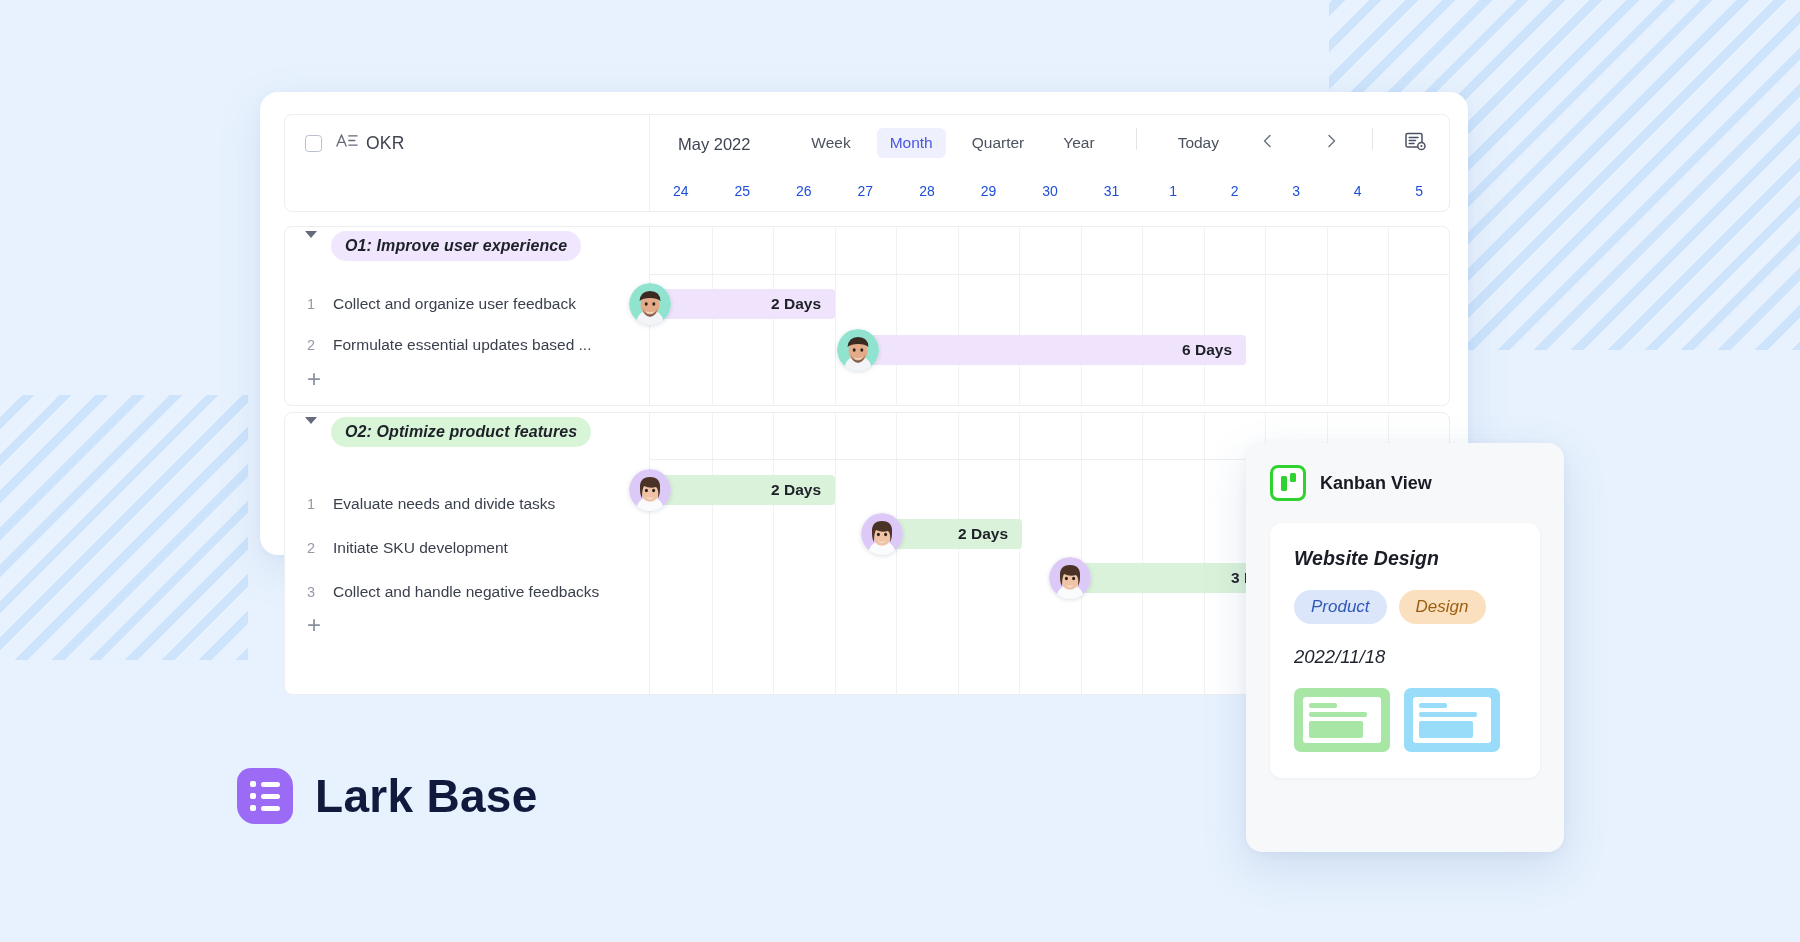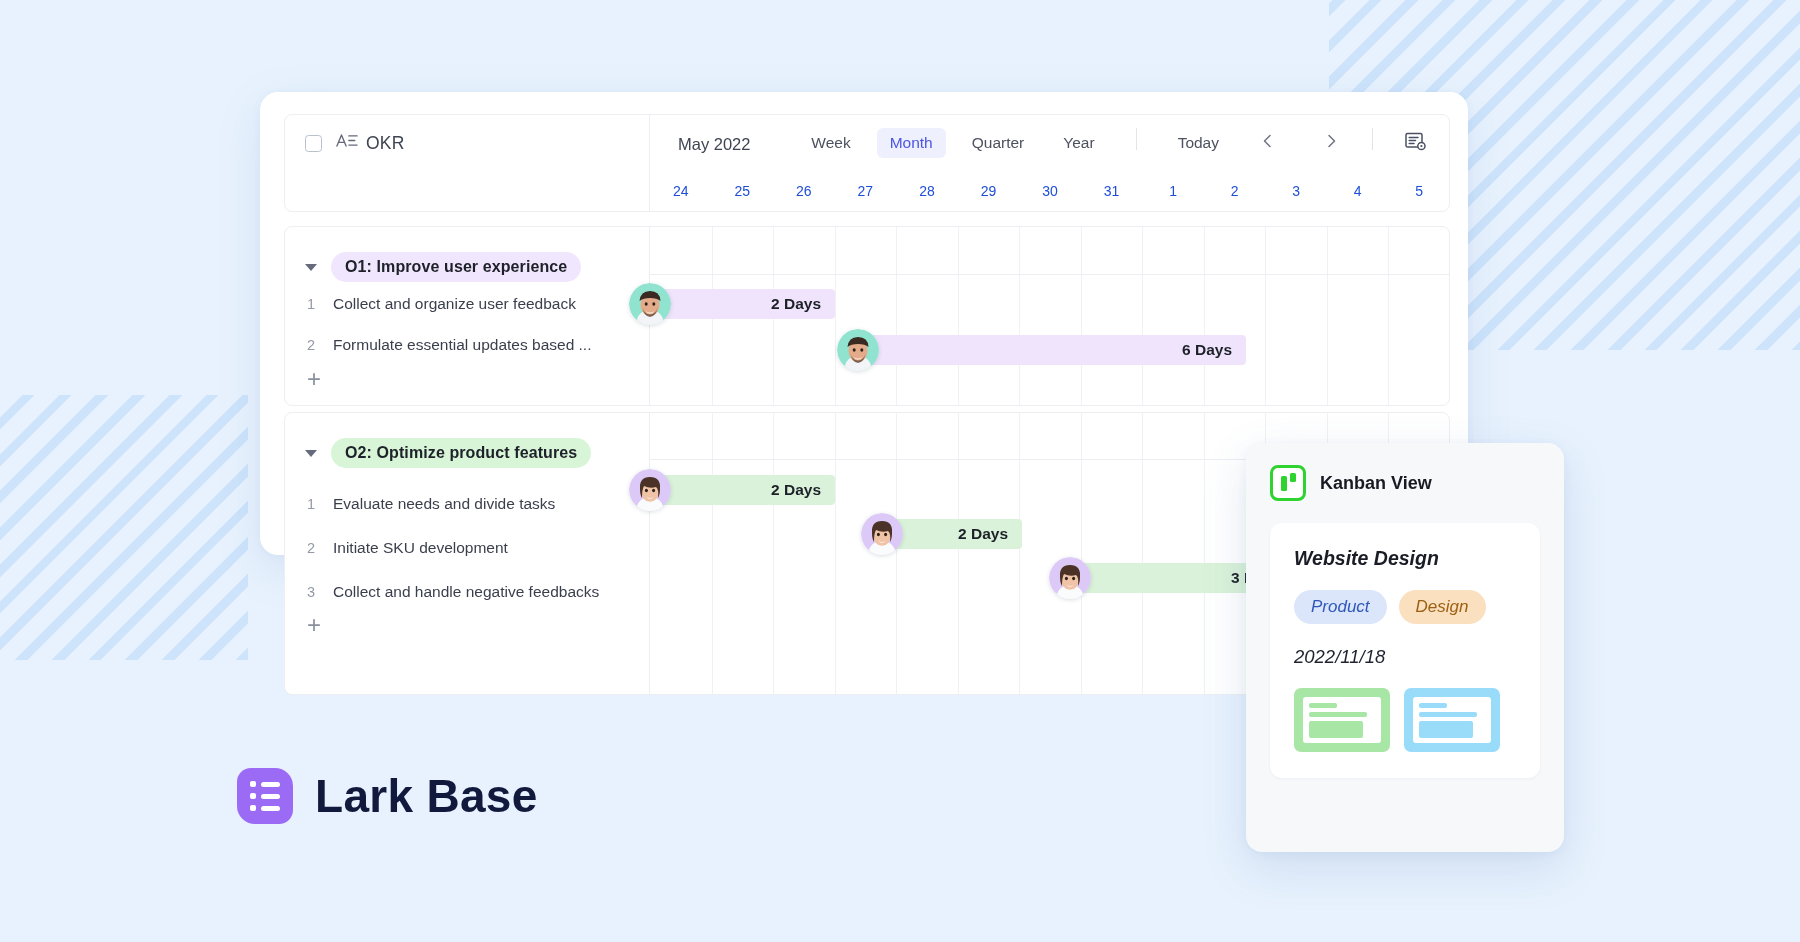--- a/index.html
+++ b/index.html
@@ -92,21 +92,21 @@
     border: 1px solid #eceef2; border-radius: 8px;
     overflow: hidden; background: #fff;
   }
   #group-0 { top: 134px; height: 180px; }
   #group-1 { top: 320px; height: 283px; }
 
   .group-body { position: relative; width: 100%; height: 100%; display: flex; }
   .left-pane { width: 365px; border-right: 1px solid #eceef2; position: relative; flex: none; }
   .right-pane { flex: 1; position: relative; }
 
-  .grp-title-row { position: absolute; left: 0; top: 12px; height: 56px; display:flex; align-items:center; padding-left: 20px; }
+  .grp-title-row { position: absolute; left: 0; top: 4px; height: 56px; display:flex; align-items:flex-start; padding-left: 20px; font-style: italic; }
   .caret {
     width: 0; height: 0; border-left: 6px solid transparent; border-right: 6px solid transparent;
     border-top: 7px solid #656b7a; margin-right: 14px; cursor: pointer;
   }
   .pill {
     font-size: 16px; font-weight: bold; padding: 6px 14px; border-radius: 16px;
     color: #1e2129; letter-spacing: .1px; white-space: nowrap;
   }
   .pill.purple { background: #f0e6fd; }
   .pill.green  { background: #d9f5d8; }

